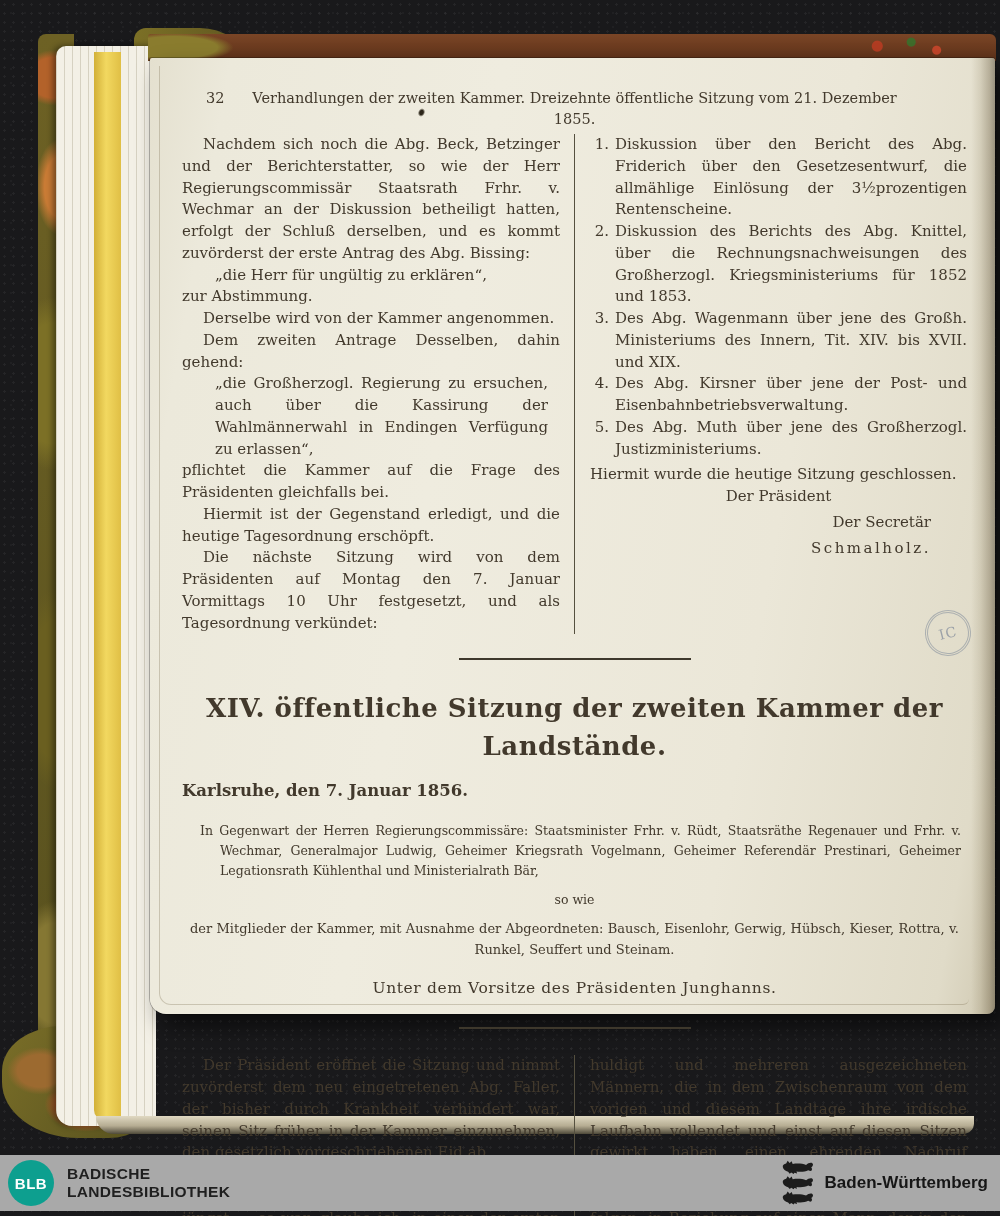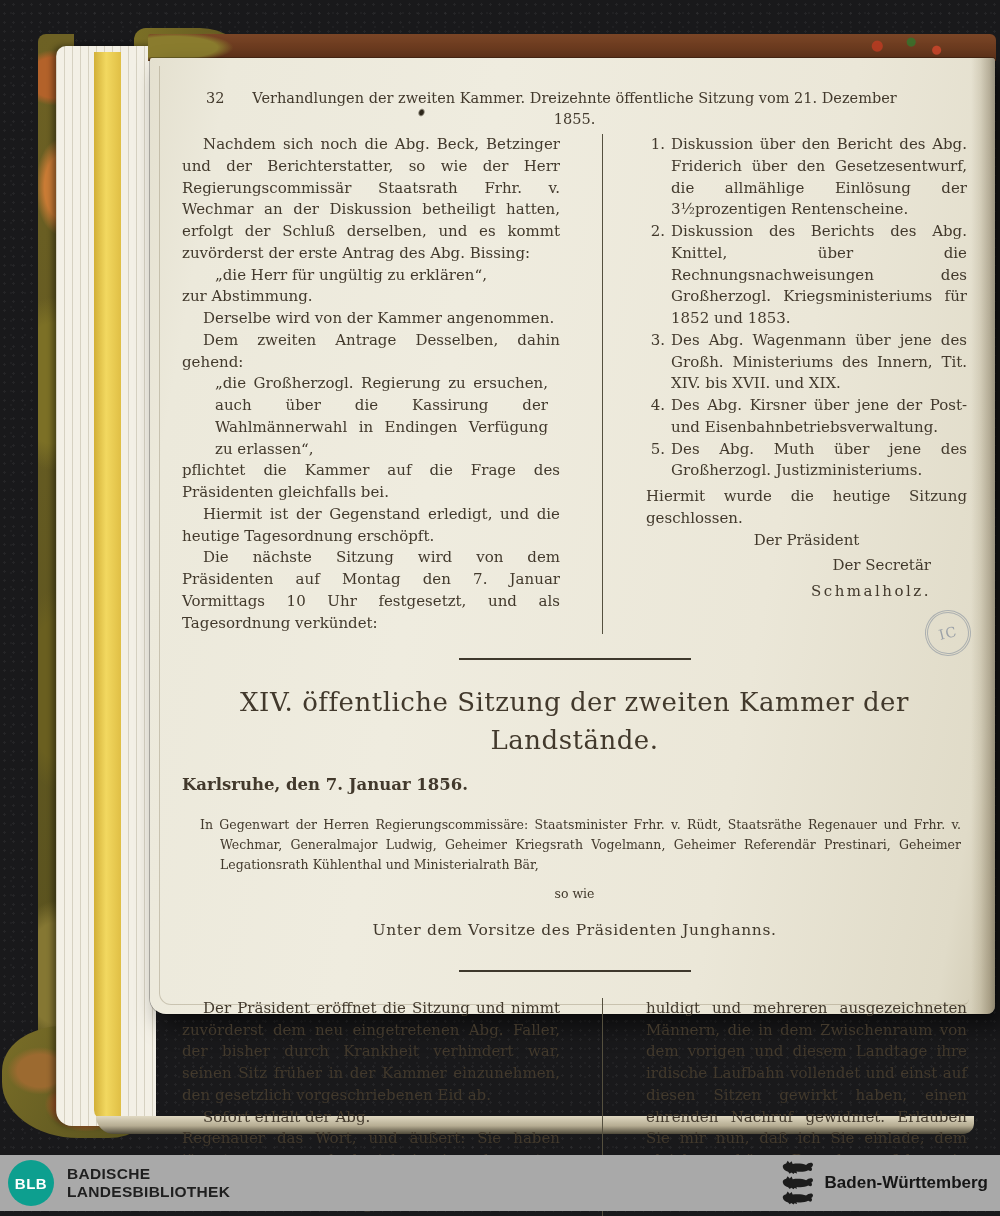--- a/index.html
+++ b/index.html
@@ -97,21 +97,21 @@
   }
 
   .page-inner{ position:absolute; inset:0; padding:30px 28px 0 32px; }
 
   .runhead{ position:relative; height:24px; }
   .runhead .pagenum{ position:absolute; left:24px; top:0; font-size:14.5px; }
   .runhead .title{ text-align:center; font-size:14.5px; padding:0 70px; }
   .ink-mark{ position:absolute; left:268px; top:50px; width:7px; height:9px;
     background:radial-gradient(#2c2619 35%, transparent 70%); transform:rotate(24deg); }
 
-  .cols{ display:flex; align-items:stretch; margin-top:22px;gap:28px; }
+  .cols{ display:flex; align-items:stretch; margin-top:22px; }
   .col-left{ width:392px; padding-right:14px; }
   .col-divider{ width:1px; background:#55503f; }
   .col-right{ flex:1; padding-left:15px; }
 
   p.para{ text-align:justify; }
   p.indent{ text-indent:1.4em; }
   p.flush{ text-indent:0; }
   p.quote{ margin-left:2.2em; margin-right:0.8em; text-indent:0; }
 
   .li{ display:flex; gap:6px; text-align:justify; }
@@ -119,21 +119,21 @@
   .li .li-text{ flex:1; }
 
   .closing{ margin-top:4px; }
   .cl{ text-align:center; }
   .spread{ letter-spacing:2.5px; }
   .secr{ text-align:right; padding-right:36px; margin-top:4px; }
 
   .rule{ width:232px; border-top:2px solid #3e382c; margin:24px auto 0; }
   .rule2{ width:232px; border-top:2px solid #3e382c; margin:28px auto 0; }
 
-  .session-heading{ margin-top:24px; text-align:center; font-size:26px; font-weight:normal; letter-spacing:.5px; }
+  .session-heading{ margin-top:30px; text-align:center; font-size:26px; font-weight:bold; letter-spacing:.5px; }
   .dateline{ margin-top:13px; text-align:left; font-size:16.5px; font-weight:bold; }
   .presence{ margin-top:18px; font-size:12.5px; line-height:1.62; text-align:justify;
     padding-left:38px; padding-right:6px; text-indent:-20px; }
   .sowie{ margin-top:10px; text-align:center; font-size:12.5px; }
   .members{ margin-top:10px; font-size:13px; line-height:1.6; text-align:justify; text-align-last:center; padding:0 8px; }
   .chair{ margin-top:16px; text-align:center; font-size:15.5px; letter-spacing:.6px; }
 
   .cols-bottom{ margin-top:26px; }
 
   .stamp{
@@ -239,20 +239,21 @@
           </div>
         </div>
       </div>
 
       <div class="rule"></div>
 
       <div class="session-heading">XIV. öffentliche Sitzung der zweiten Kammer der Landstände.</div>
       <div class="dateline">Karlsruhe, den 7. Januar 1856.</div>
       <p class="presence">In Gegenwart der Herren Regierungscommissäre: Staatsminister Frhr. v. Rüdt, Staatsräthe Regenauer und Frhr. v. Wechmar, Generalmajor Ludwig, Geheimer Kriegsrath Vogelmann, Geheimer Referendär Prestinari, Geheimer Legationsrath Kühlenthal und Ministerialrath Bär,</p>
       <div class="sowie">so wie</div>
+      <p class="members">der Mitglieder der Kammer, mit Ausnahme der Abgeordneten: Bausch, Eisenlohr, Gerwig, Hübsch, Kieser, Rottra, v. Runkel, Seuffert und Steinam.</p>
       <div class="chair">Unter dem Vorsitze des Präsidenten Junghanns.</div>
 
       <div class="rule2"></div>
 
       <div class="cols cols-bottom">
         <div class="col-left">
 
             <p class="para indent">Der Präsident eröffnet die Sitzung und nimmt zuvörderst dem neu eingetretenen Abg. Faller, der bisher durch Krankheit verhindert war, seinen Sitz früher in der Kammer einzunehmen, den gesetzlich vorgeschriebenen Eid ab.</p>
 
             <p class="para indent">Sofort erhält der Abg.</p>

